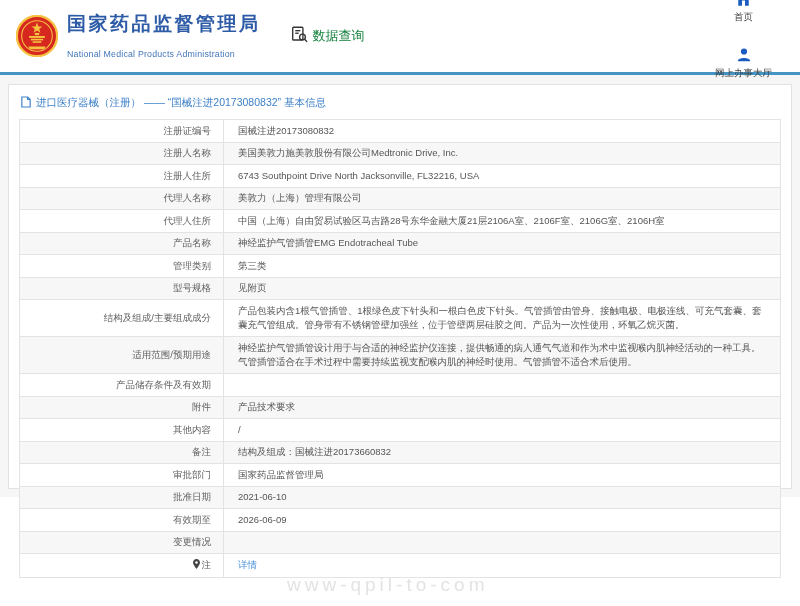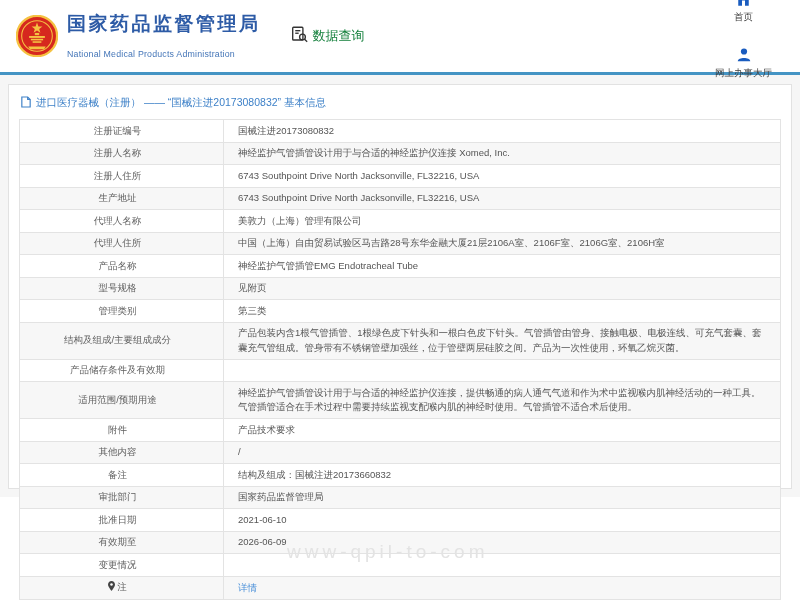--- a/index.html
+++ b/index.html
@@ -50,30 +50,30 @@
   }
 
   
   table.info { width:100%; border-collapse:collapse; table-layout:fixed; }
   table.info th, table.info td {
     border:1px solid #e3e3e3;
     font-size:9.5px; line-height:14.5px;
     font-weight:normal; vertical-align:middle;
   }
   table.info th {
-    width:204px; color:#606060;
+    width:204px; text-align:right; color:#606060;
     padding:3.5px 12px 3.5px 4px; white-space:nowrap;
   }
   table.info td { color:#555; padding:3.5px 14px; height:22px; word-break:break-all; }
   table.info tr:nth-child(even) { background:#f7f7f7; }
   table.info a { color:#4a90d9; text-decoration:none; cursor:pointer; }
   .pin-icon { display:inline-block; vertical-align:-1px; margin-right:2px; }
 
   .watermark {
-    position:absolute; left:278px; top:456px;
+    position:absolute; left:278px; top:489px;
     font-size:19px; color:#e3e3e3; letter-spacing:4px;
     pointer-events:none; white-space:nowrap;
   }
 </style>
 </head>
 <body>
 
 <div class="header">
   <div class="brand">
     <span class="emblem">
@@ -145,61 +145,57 @@
     </div>
 
     <table class="info">
       <tbody>
           <tr>
             <th>注册证编号</th>
             <td>国械注进20173080832</td>
           </tr>
           <tr>
             <th>注册人名称</th>
-            <td>神经监护气管插管设计用于与合适的神经监护仪连接 Xomed, Inc.</td>
+            <td>美国美敦力施美敦股份有限公司Medtronic Drive, Inc.</td>
           </tr>
           <tr>
             <th>注册人住所</th>
             <td>6743 Southpoint Drive North Jacksonville, FL32216, USA</td>
           </tr>
           <tr>
-            <th>生产地址</th>
-            <td>6743 Southpoint Drive North Jacksonville, FL32216, USA</td>
-          </tr>
-          <tr>
             <th>代理人名称</th>
             <td>美敦力（上海）管理有限公司</td>
           </tr>
           <tr>
             <th>代理人住所</th>
             <td>中国（上海）自由贸易试验区马吉路28号东华金融大厦21层2106A室、2106F室、2106G室、2106H室</td>
           </tr>
           <tr>
             <th>产品名称</th>
             <td>神经监护气管插管EMG Endotracheal Tube</td>
           </tr>
           <tr>
+            <th>管理类别</th>
+            <td>第三类</td>
+          </tr>
+          <tr>
             <th>型号规格</th>
             <td>见附页</td>
           </tr>
           <tr>
-            <th>管理类别</th>
-            <td>第三类</td>
-          </tr>
-          <tr>
             <th>结构及组成/主要组成成分</th>
             <td>产品包装内含1根气管插管、1根绿色皮下针头和一根白色皮下针头。气管插管由管身、接触电极、电极连线、可充气套囊、套囊充气管组成。管身带有不锈钢管壁加强丝，位于管壁两层硅胶之间。产品为一次性使用，环氧乙烷灭菌。</td>
           </tr>
           <tr>
+            <th>适用范围/预期用途</th>
+            <td>神经监护气管插管设计用于与合适的神经监护仪连接，提供畅通的病人通气气道和作为术中监视喉内肌神经活动的一种工具。气管插管适合在手术过程中需要持续监视支配喉内肌的神经时使用。气管插管不适合术后使用。</td>
+          </tr>
+          <tr>
             <th>产品储存条件及有效期</th>
             <td></td>
-          </tr>
-          <tr>
-            <th>适用范围/预期用途</th>
-            <td>神经监护气管插管设计用于与合适的神经监护仪连接，提供畅通的病人通气气道和作为术中监视喉内肌神经活动的一种工具。气管插管适合在手术过程中需要持续监视支配喉内肌的神经时使用。气管插管不适合术后使用。</td>
           </tr>
           <tr>
             <th>附件</th>
             <td>产品技术要求</td>
           </tr>
           <tr>
             <th>其他内容</th>
             <td>/</td>
           </tr>
           <tr>

